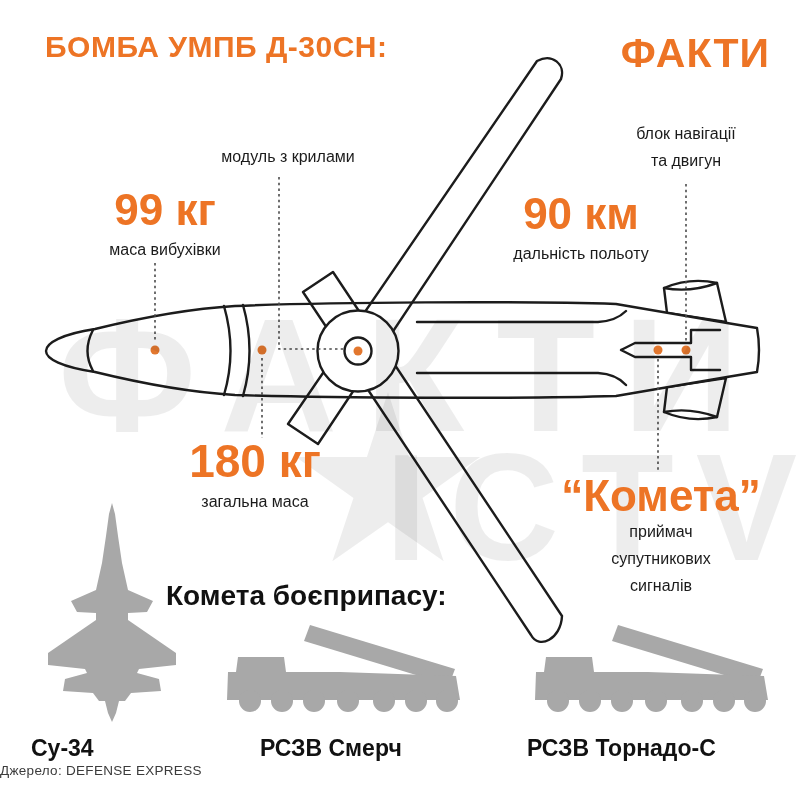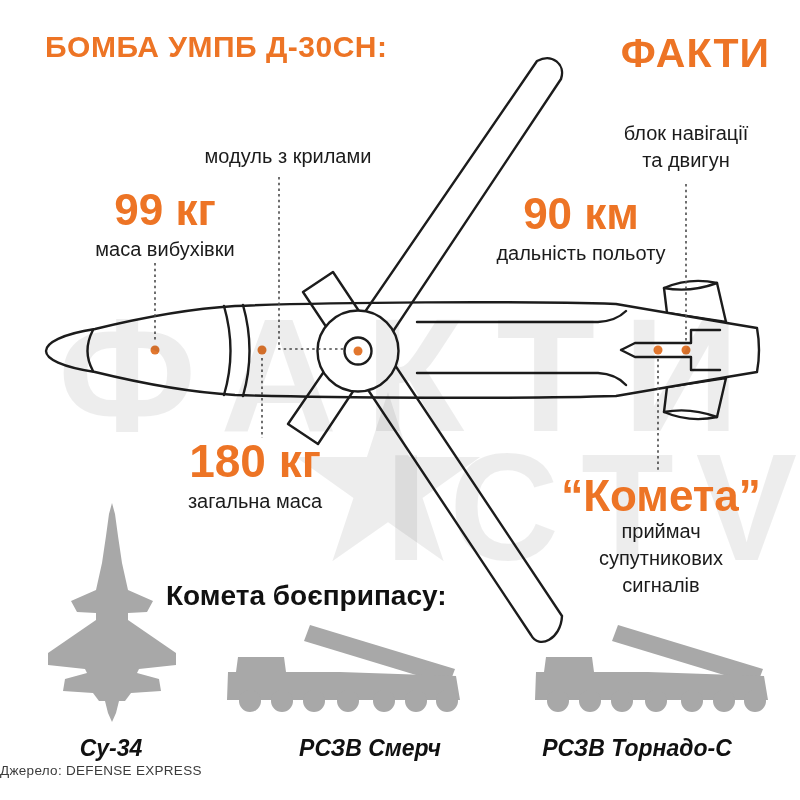--- a/index.html
+++ b/index.html
@@ -11,35 +11,35 @@
   
   .title{
     left:45px;top:28px;font-size:30px;line-height:38px;font-weight:700;
     color:#ED7425;letter-spacing:.5px;
   }
   .logo{
     right:30px;top:30px;font-size:41px;font-weight:800;color:#ED7425;letter-spacing:1px;
   }
   
   .callout{text-align:center;}
-  .co-label{font-size:20px;line-height:27px;color:#1b1b1b;}
+  .co-label{font-size:16px;line-height:27px;color:#1b1b1b;}
   .co-value{font-weight:800;color:#ED7425;}
   .wing-module{left:188px;top:143px;width:200px;}
   .nav-block{left:596px;top:120px;width:180px;}
   .mass-exp{left:55px;top:184px;width:220px;}
   .mass-exp .co-value{font-size:44px;line-height:52px;}
   .range{left:471px;top:188px;width:220px;}
   .range .co-value{font-size:44px;line-height:52px;}
   .mass-total{left:145px;top:434px;width:220px;}
   .mass-total .co-value{font-size:46px;line-height:54px;}
   .kometa{left:556px;top:474px;width:210px;}
   .kometa .co-value{font-size:44px;line-height:44px;}
   
   .carriers-heading{left:166px;top:580px;font-size:28px;font-weight:800;color:#111;}
-  .carrier-label{top:735px;font-size:23px;font-weight:800;text-align:center;color:#111;font-style:italic;}
+  .carrier-label{top:735px;font-size:23px;font-weight:800;color:#111;}
   .cl-1{left:31px;width:160px;}
   .cl-2{left:260px;width:220px;}
   .cl-3{left:527px;width:220px;}
   .source{left:0;top:763px;width:800px;text-align:left;font-size:13.5px;color:#3b3b3b;letter-spacing:.3px;}
   
   .wm{pointer-events:none;font-weight:900;color:rgba(0,0,0,0.07);white-space:nowrap;}
   .wm1{left:58px;top:282px;font-size:162px;letter-spacing:28px;}
   .wm2{left:385px;top:420px;font-size:152px;letter-spacing:22px;}
   .wm-star{
     left:292px;top:392px;width:192px;height:186px;background:rgba(0,0,0,0.07);

